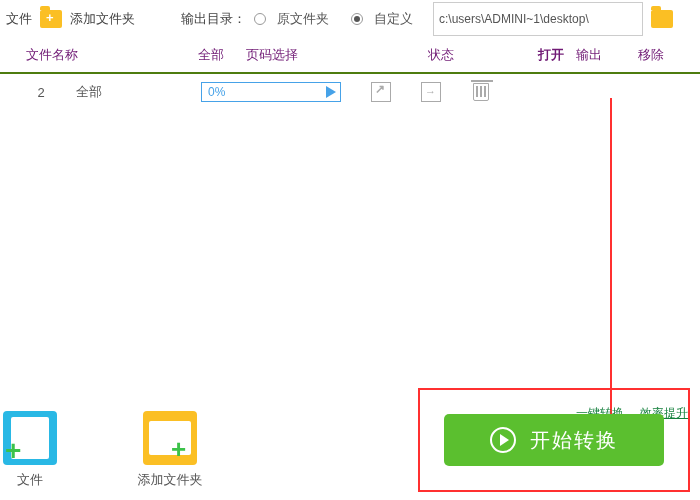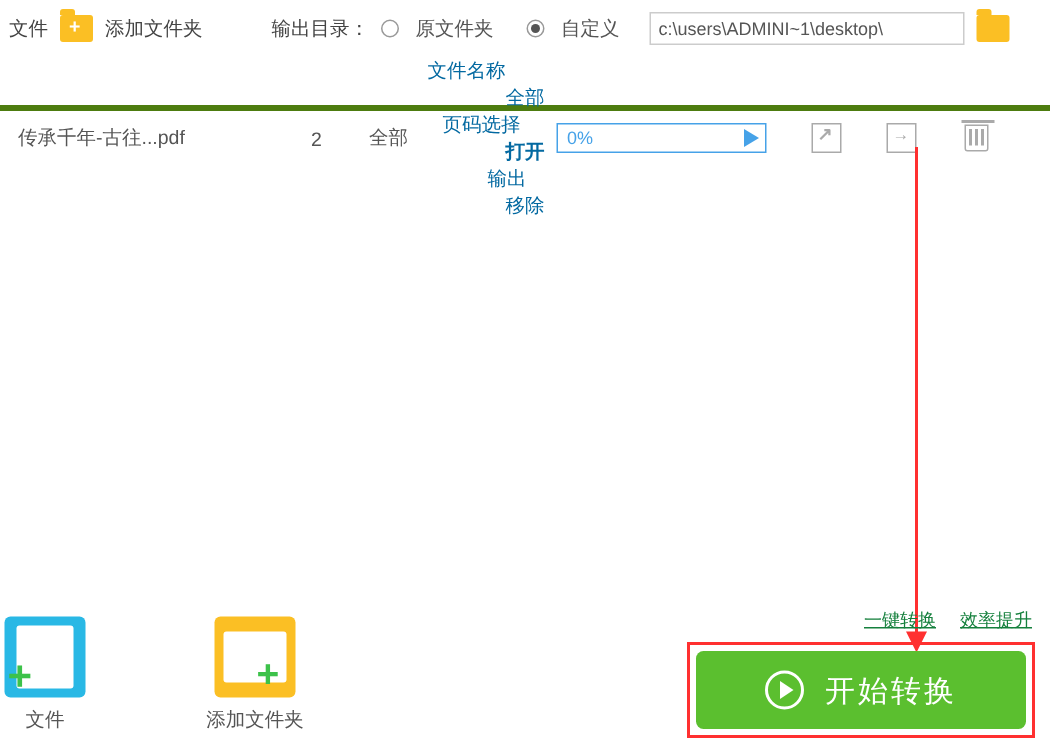--- a/index.html
+++ b/index.html
@@ -54,39 +54,38 @@
     vertical-align: middle;
   }
   .radio.checked::after {
     content: "";
     width: 6px; height: 6px;
     background: #555;
     border-radius: 50%;
   }
   .path-input {
     flex: 0 0 210px;
-    height: 22px;
+    height: 34px;
     border: 1px solid #ccc;
     background: #fff;
     padding: 0 5px;
     font-size: 12px;
     color: #555;
     display: flex;
     align-items: center;
   }
   .header-row, .data-row {
     display: flex;
     align-items: center;
     padding: 0 6px;
     height: 36px;
   }
   .header-row {
-    color: #0369a1;
-    border-bottom: 4px solid #4d7c0f;
-    flex-direction: column;
+    color: #701a75;
+    border-bottom: 2px solid #4d7c0f;
   }
   .data-row { color: #555; }
   .col-name  { width: 170px; padding-left: 20px; }
   .col-all   { width: 70px; text-align: center; }
   .col-page  { width: 110px; text-align: left; }
   .col-status{ width: 170px; text-align: center; display:flex; justify-content:center;}
   .col-open  { width: 50px; text-align: center; font-weight: bold; }
   .col-out   { width: 50px; text-align: left; }
   .col-del   { width: 50px; text-align: center; }
   .data-row .col-name { padding-left: 6px; }
@@ -221,21 +220,21 @@
   }
   .promo a {
     color: #15803d;
     font-size: 12px;
     text-decoration: underline;
   }
   .start-wrap {
     position: absolute;
     right: 10px; bottom: 8px;
     border: 2px solid #ff3030;
-    padding: 4px;
+    padding: 24px;
     margin-top: 46px;
   }
   .start-btn {
     width: 220px; height: 52px;
     background: #5bbf2f;
     border-radius: 5px;
     display: flex;
     align-items: center;
     justify-content: center;
     gap: 14px;
@@ -276,27 +275,27 @@
   <span>自定义</span>
   <span style="width:4px"></span>
   <div class="path-input">c:\users\ADMINI~1\desktop\</div>
   <span class="folder-icon"></span>
 </div>
 
 <div class="header-row">
   <div class="col-name">文件名称</div>
   <div class="col-all">全部</div>
   <div class="col-page">页码选择</div>
+  <div class="col-status">状态</div>
   <div class="col-open">打开</div>
   <div class="col-out">输出</div>
   <div class="col-del">移除</div>
 </div>
 
 <div class="data-row">
-  <div class="col-name">传承千年-古往...pdf</div>
   <div class="col-all">2</div>
   <div class="col-page">全部</div>
   <div class="col-status">
     <div class="progress">
       <span class="pct">0%</span>
       <span class="play"></span>
     </div>
   </div>
   <div class="col-open">
       <div class="icon-box icon-open"></div>

